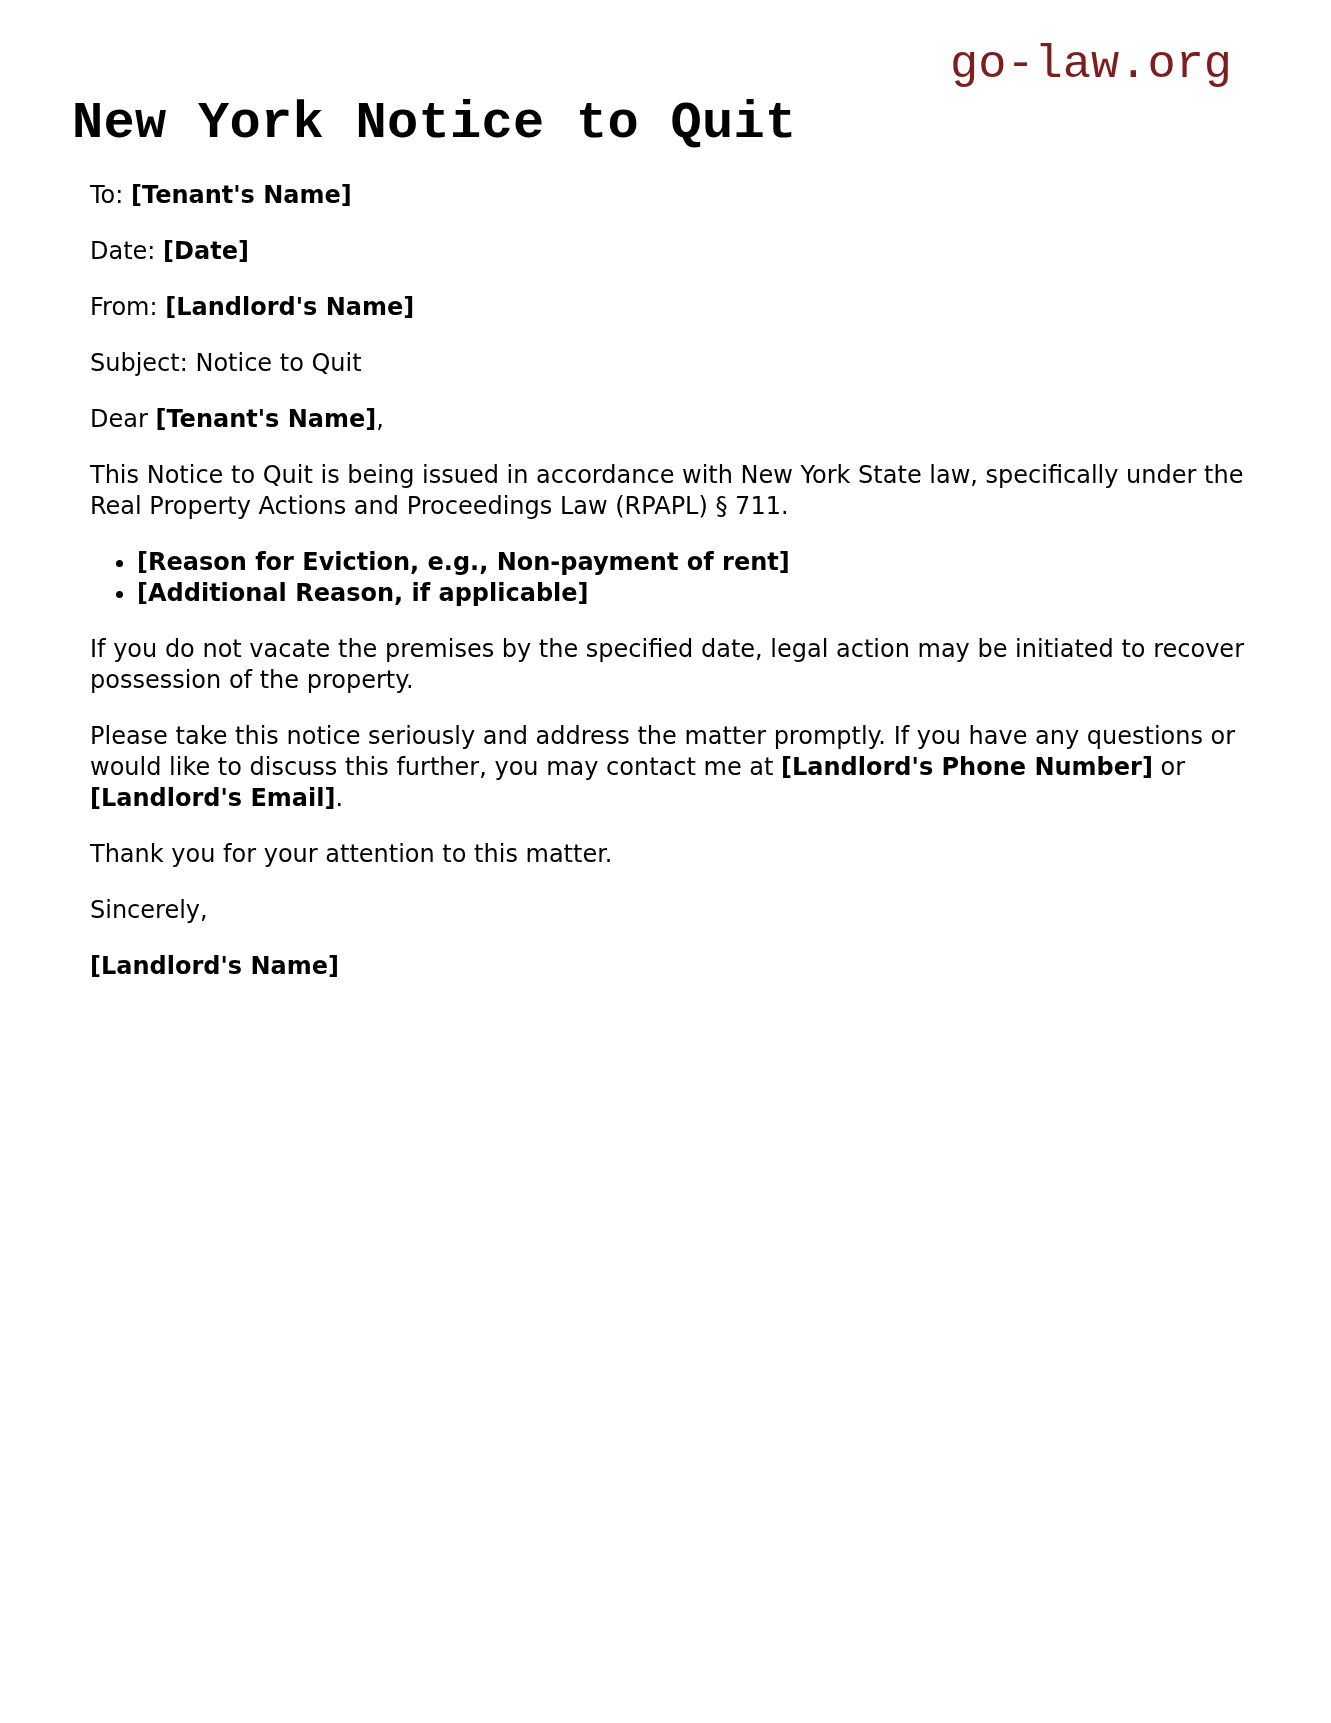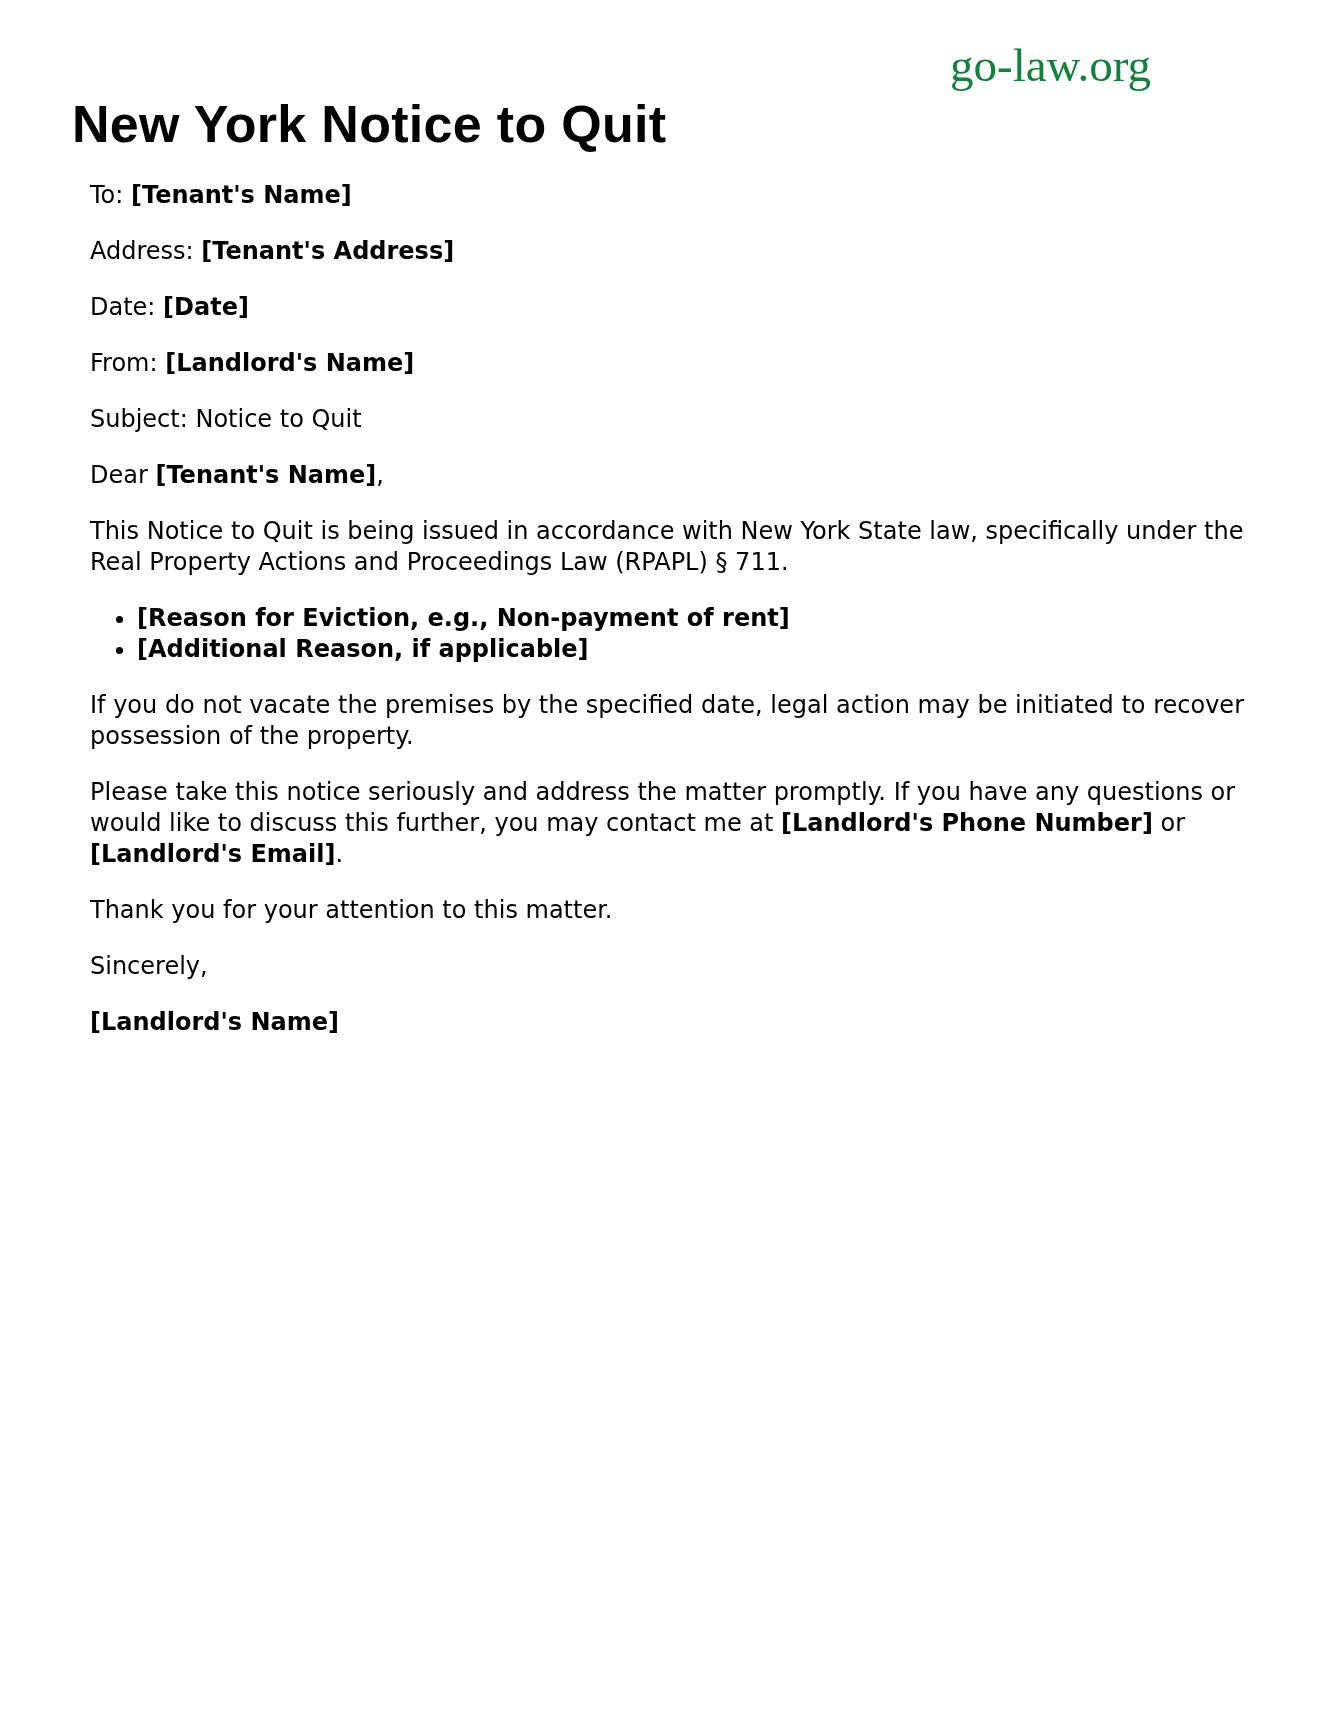--- a/index.html
+++ b/index.html
@@ -12,35 +12,35 @@
       height: 1723px;
       position: relative;
       overflow: hidden;
       color: #000000;
       font-family: "DejaVu Sans", sans-serif;
     }
     .logo {
       position: absolute;
       top: 38px;
       left: 950px;
-      font-family: Liberation Serif, serif;
+      font-family: Liberation Mono, monospace;
       font-size: 47px;
-      color: #15803d;
+      color: #7f1d1d;
       letter-spacing: 0px;
       white-space: nowrap;
     }
     .page {
       position: absolute;
       left: 72px;
       top: 92px;
       width: 1200px;
     }
     h1 {
       margin: 0;
-      font-family: Liberation Sans, sans-serif;
+      font-family: Liberation Mono, monospace;
       font-weight: bold;
       font-size: 52px;
       line-height: 64px;
       letter-spacing: 0.3px;
     }
     .content {
       margin-top: 24px;
       font-size: 24px;
       line-height: 31px;
     }
@@ -62,21 +62,20 @@
 </head>
 <body>
 
 <div class="logo">go-law.org</div>
 
 <div class="page">
   <h1>New York Notice to Quit</h1>
 
   <div class="content">
     <p><span>To: </span><b>[Tenant's Name]</b></p>
-    <p><span>Address: </span><b>[Tenant's Address]</b></p>
     <p><span>Date: </span><b>[Date]</b></p>
     <p><span>From: </span><b>[Landlord's Name]</b></p>
 
     <p>Subject: Notice to Quit</p>
 
     <p><span>Dear </span><b>[Tenant's Name]</b><span>,</span></p>
 
     <p>This Notice to Quit is being issued in accordance with New York State law, specifically under the Real Property Actions and Proceedings Law (RPAPL) § 711.</p>
 
 

